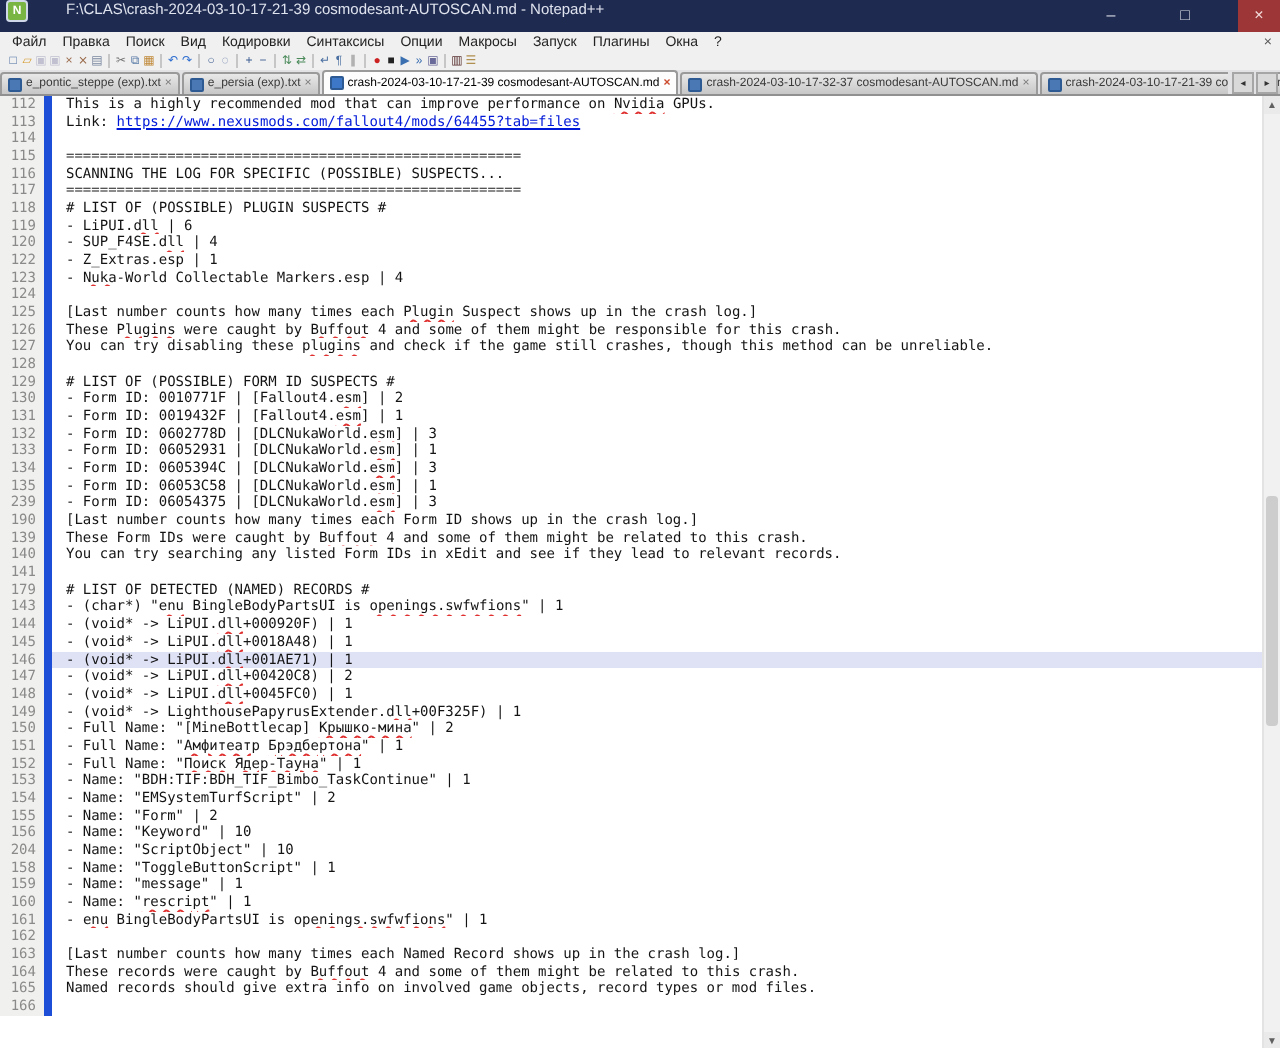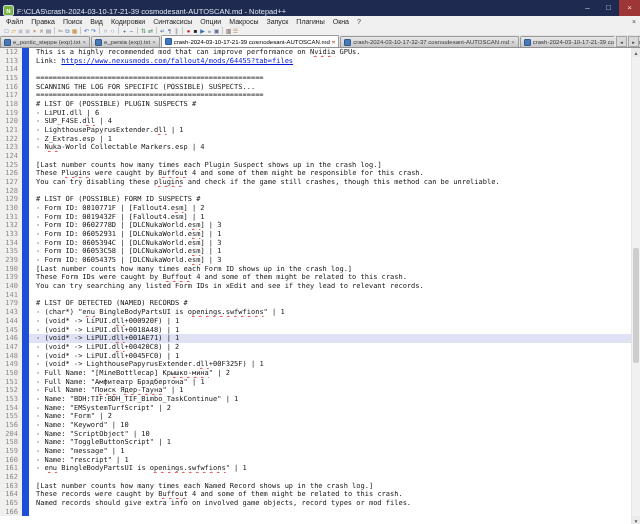--- a/index.html
+++ b/index.html
@@ -1,20 +1,20 @@
 <!DOCTYPE html>
 <html><head>
 <meta charset="utf-8">
 <style>
   html,body{margin:0;padding:0;}
   body{width:640px;height:524px;overflow:hidden;background:#fff;
        font-family:"Liberation Sans",sans-serif;-webkit-font-smoothing:none;}
 
   
-  .titlebar{height:16px;background:#1e2a50;display:flex;align-items:flex-end;}
+  .titlebar{height:16px;background:#1e2a50;display:flex;align-items:flex-start;gap:16px;}
   .npp-icon{width:9px;height:9px;margin:0 3px 0 3px;background:#79b543;border:1px solid #cfd8e8;border-radius:2px;
             display:flex;align-items:center;justify-content:center;color:#fff;font-size:6px;font-weight:bold;}
   .title-text{flex:1;color:#dfe3ee;font-size:7.5px;white-space:nowrap;overflow:hidden;}
   .win-btn{width:21px;height:16px;display:flex;align-items:center;justify-content:center;
            color:#d8dce6;font-size:8px;line-height:16px;}
   .win-btn.close{background:#9d3636;color:#f3dada;}
 
   
   .menubar{height:10px;background:#f0f0f0;display:flex;align-items:center;font-size:7px;color:#222;padding-left:2px;}
   .menu-item{padding:0 4px;white-space:nowrap;}
@@ -42,21 +42,21 @@
   .tab-scroll{position:absolute;right:1px;top:1px;display:flex;gap:1px;background:#e2e2e4;padding-left:2px;}
   .tab-scroll .ts-btn{width:9px;height:9px;background:#d9d9d9;border:1px solid #a6a6a6;color:#333;
           font-size:5px;display:flex;align-items:center;justify-content:center;}
 
   
   .editor{position:relative;height:477px;background:#fff;overflow:hidden;}
   .lines{position:absolute;left:0;top:0;right:8px;bottom:0;overflow:hidden;
          font-family:"DejaVu Sans Mono",monospace;}
   .ed-row{display:flex;height:8.673px;line-height:8.673px;font-size:7px;position:relative;}
   .ln{width:18px;flex:none;text-align:right;padding-right:4px;color:#8a8a8a;background:#f0f0ee;
-      border-right:7px solid #1d4ed8;}
+      border-right:4px solid #1d4ed8;}
   .lt{flex:1;padding-left:7px;white-space:pre;color:#141414;overflow:hidden;}
   .ed-row.current .lt{background:#dfe2f5;}
   .sq{text-decoration:underline wavy #e03131;text-decoration-thickness:1px;text-underline-offset:1px;}
   .lnk{color:#0018d8;text-decoration:underline;}
 
   
   .vscroll{position:absolute;right:0;top:0;bottom:0;width:8px;background:#f1f1f1;border-left:1px solid #e3e3e3;}
   .vs-arrow{position:absolute;left:0;width:8px;height:9px;display:flex;align-items:center;justify-content:center;
             font-size:5px;color:#606060;background:#eaeaea;}
   .vs-arrow.up{top:0;}
@@ -194,24 +194,20 @@
       </div>
       <div class="ed-row">
         <span class="ln">119</span>
         <span class="lt">- LiPUI.<span class="sq">dll</span> | 6</span>
       </div>
       <div class="ed-row">
         <span class="ln">120</span>
         <span class="lt">- SUP_F4SE.<span class="sq">dll</span> | 4</span>
       </div>
       <div class="ed-row">
-        <span class="ln">121</span>
-        <span class="lt">- LighthousePapyrusExtender.<span class="sq">dll</span> | 1</span>
-      </div>
-      <div class="ed-row">
         <span class="ln">122</span>
         <span class="lt">- Z_Extras.esp | 1</span>
       </div>
       <div class="ed-row">
         <span class="ln">123</span>
         <span class="lt">- <span class="sq">Nuka</span>-World Collectable Markers.esp | 4</span>
       </div>
       <div class="ed-row">
         <span class="ln">124</span>
         <span class="lt"></span>

